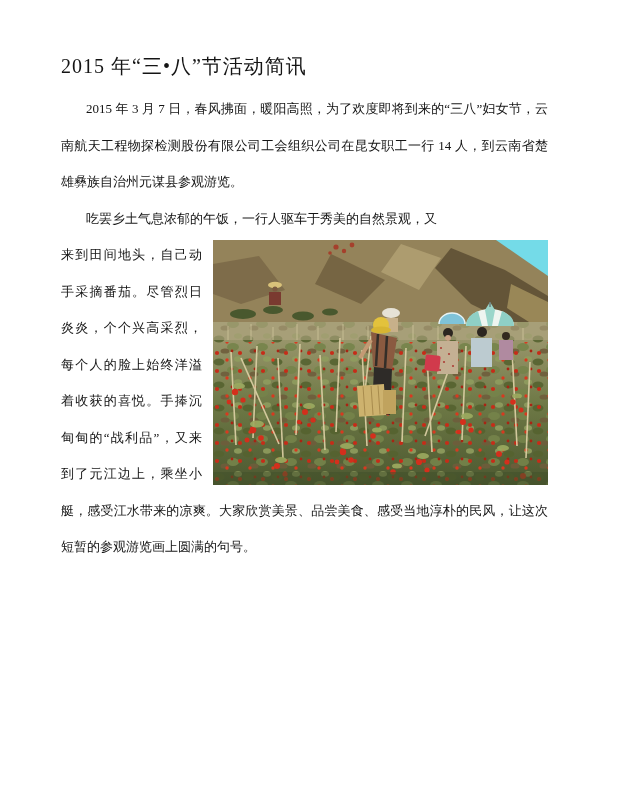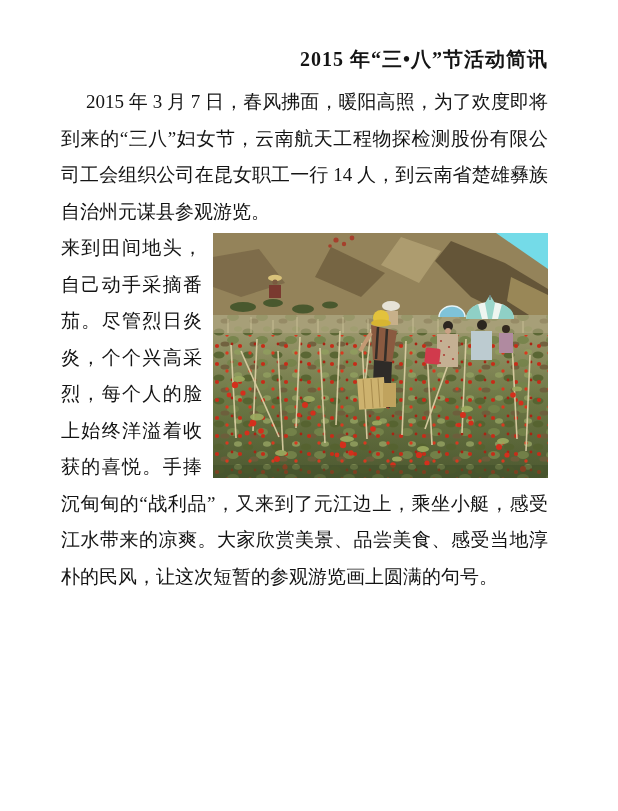--- a/index.html
+++ b/index.html
@@ -6,29 +6,29 @@
   body {
     width: 618px; height: 811px;
     background: #ffffff;
     overflow: hidden;
     font-family: "Liberation Serif", "DejaVu Serif", serif;
     color: #141414;
   }
   .page { padding: 44px 70px 0 61px; }
   .doc-title {
     font-size: 20px;
-    font-weight: 700;
-    text-align: right;
-    margin: 0 0 10px 0;
+    font-weight: 400;
+    text-align: left;
+    margin: 7px 0 10px 0;
     line-height: 30px;
     letter-spacing: 1px;
     white-space: nowrap;
   }
   .para {
-    font-size: 19px;
+    font-size: 13px;
     line-height: 36.5px;
     text-align: justify;
     margin: 0;
   }
   .indent { text-indent: 25px; }
   .photo-float {
     float: right;
     width: 335px; height: 245px;
     margin: 3px 0 5px 11px;
   }
@@ -37,20 +37,21 @@
 </head>
 <body>
 
 <div class="page">
 
   <h1 class="doc-title">2015 年“三•八”节活动简讯</h1>
 
   <p class="para indent">2015 年 3 月 7 日，春风拂面，暖阳高照，为了欢度即将到来的“三八”妇女节，云南航天工程物探检测股份有限公司工会组织公司在昆女职工一行 14 人，到云南省楚雄彝族自治州元谋县参观游览。</p>
 
 
+  <p class="para indent">吃罢乡土气息浓郁的午饭，一行人驱车于秀美的自然景观，又</p>
 
   <p class="para"><span class="photo-float">
         <svg width="335" height="245" viewBox="0 0 335 245" xmlns="http://www.w3.org/2000/svg">
     <defs>
       <linearGradient id="gf" x1="0" y1="0" x2="0" y2="1">
         <stop offset="0" stop-color="#98956a"></stop>
         <stop offset="0.45" stop-color="#6d7845"></stop>
         <stop offset="1" stop-color="#4c5830"></stop>
       </linearGradient>
       <pattern id="fol" width="29" height="23" patternUnits="userSpaceOnUse">

